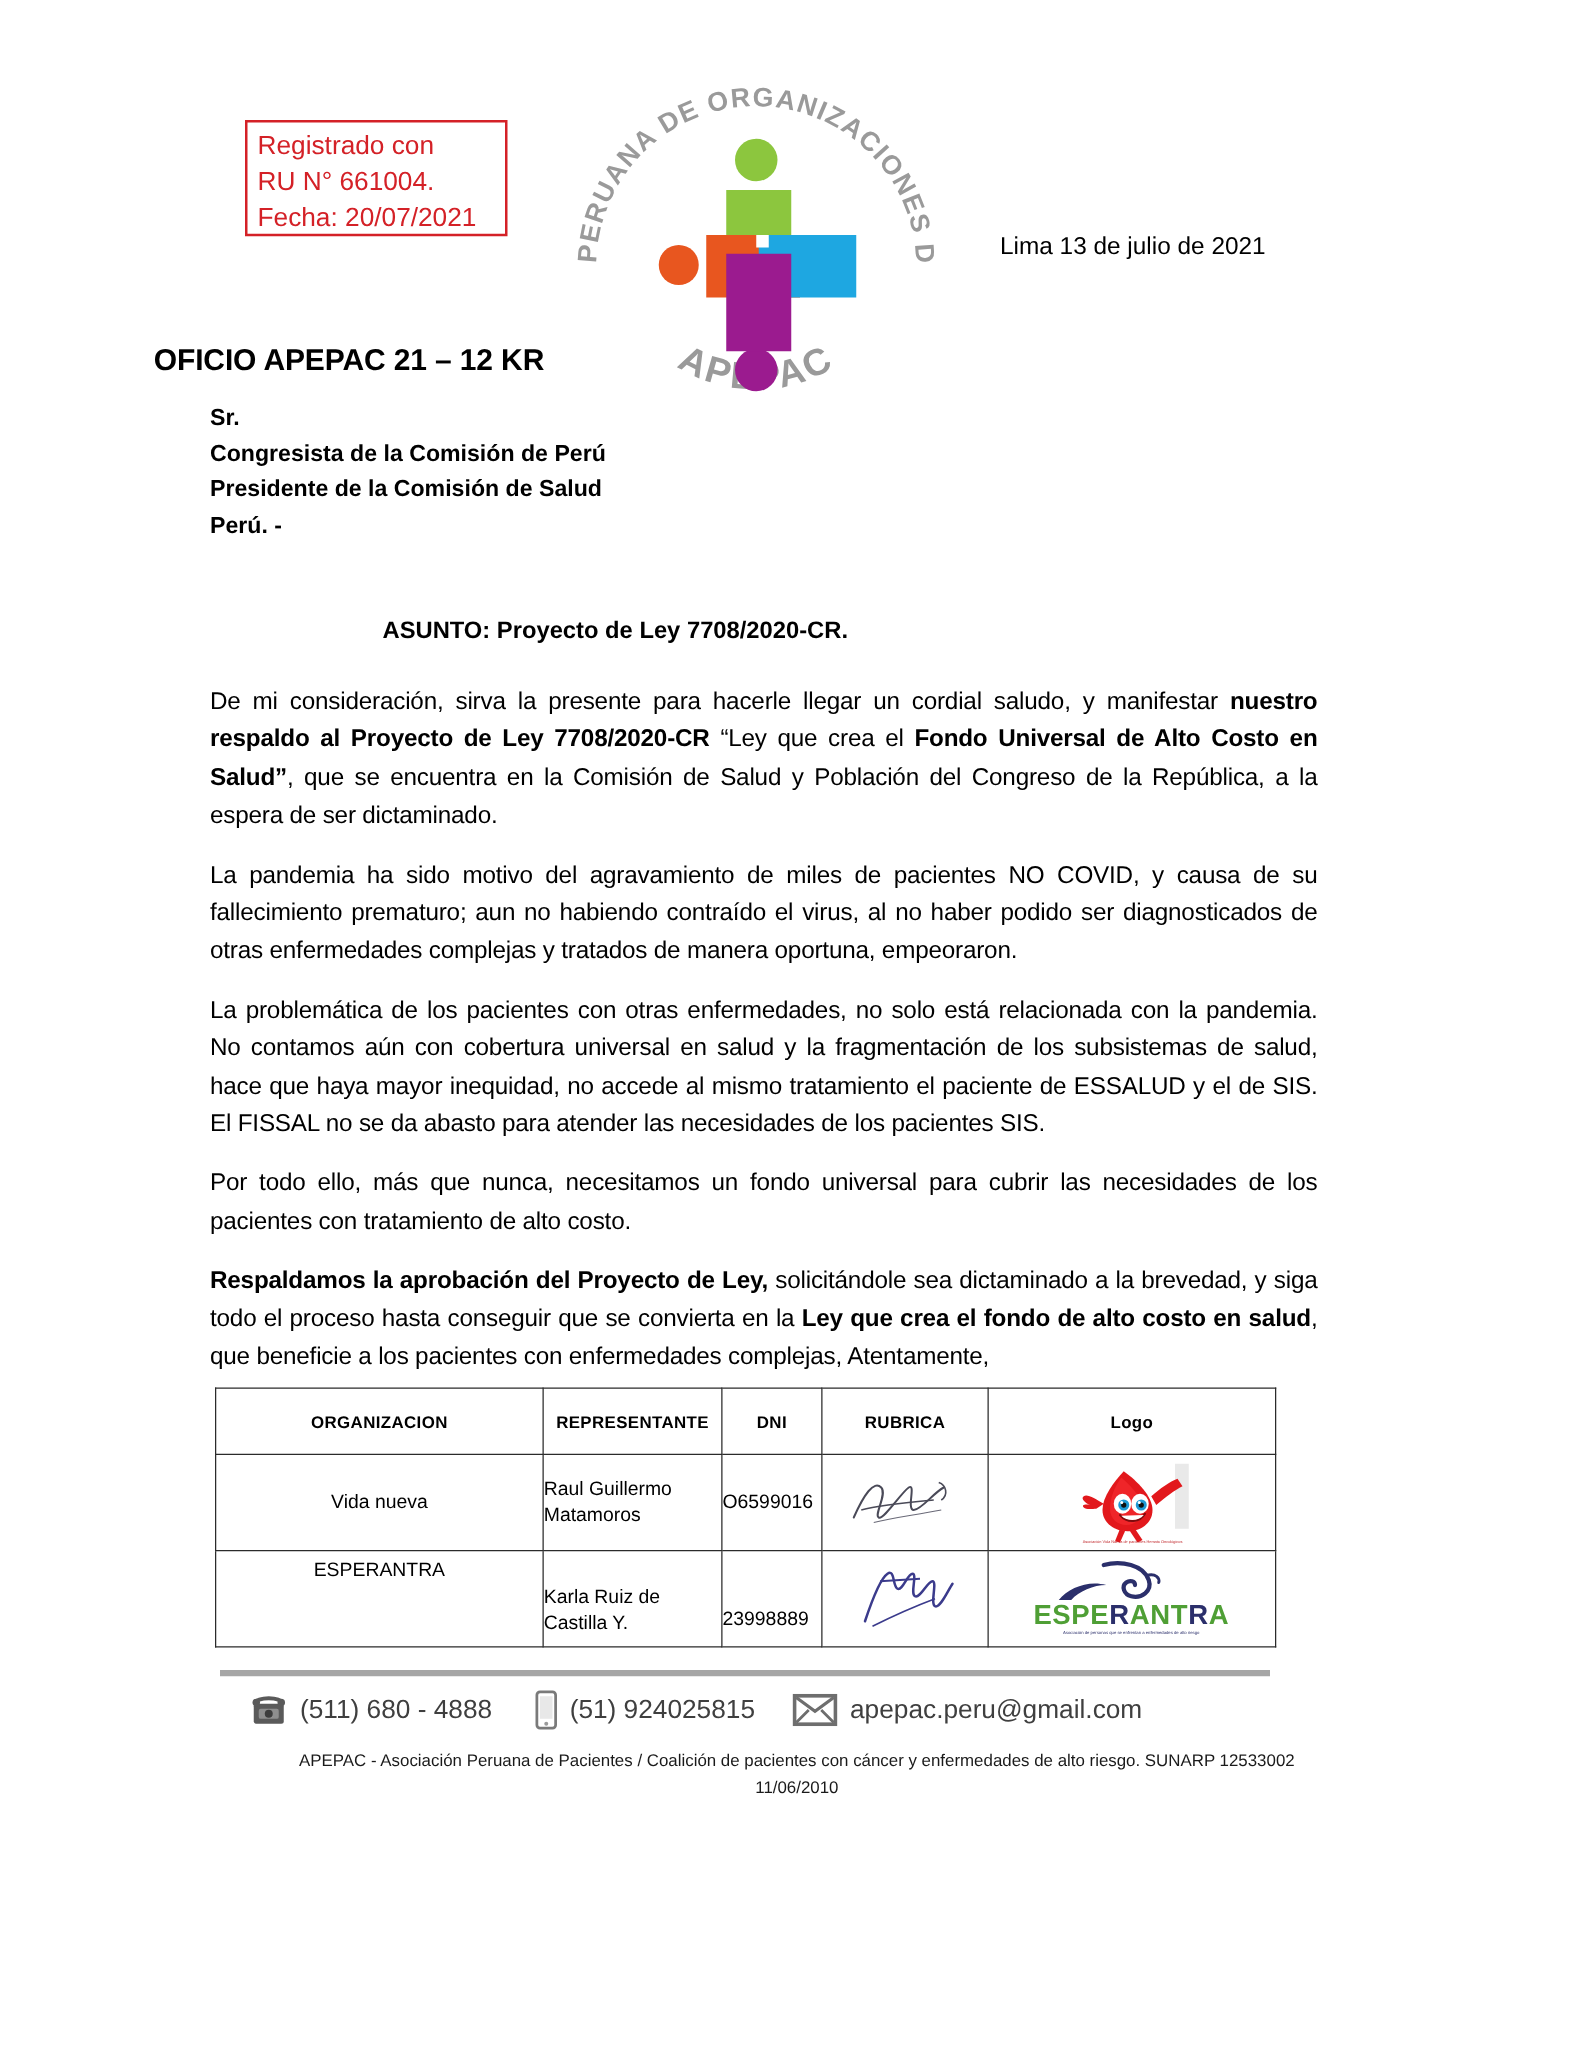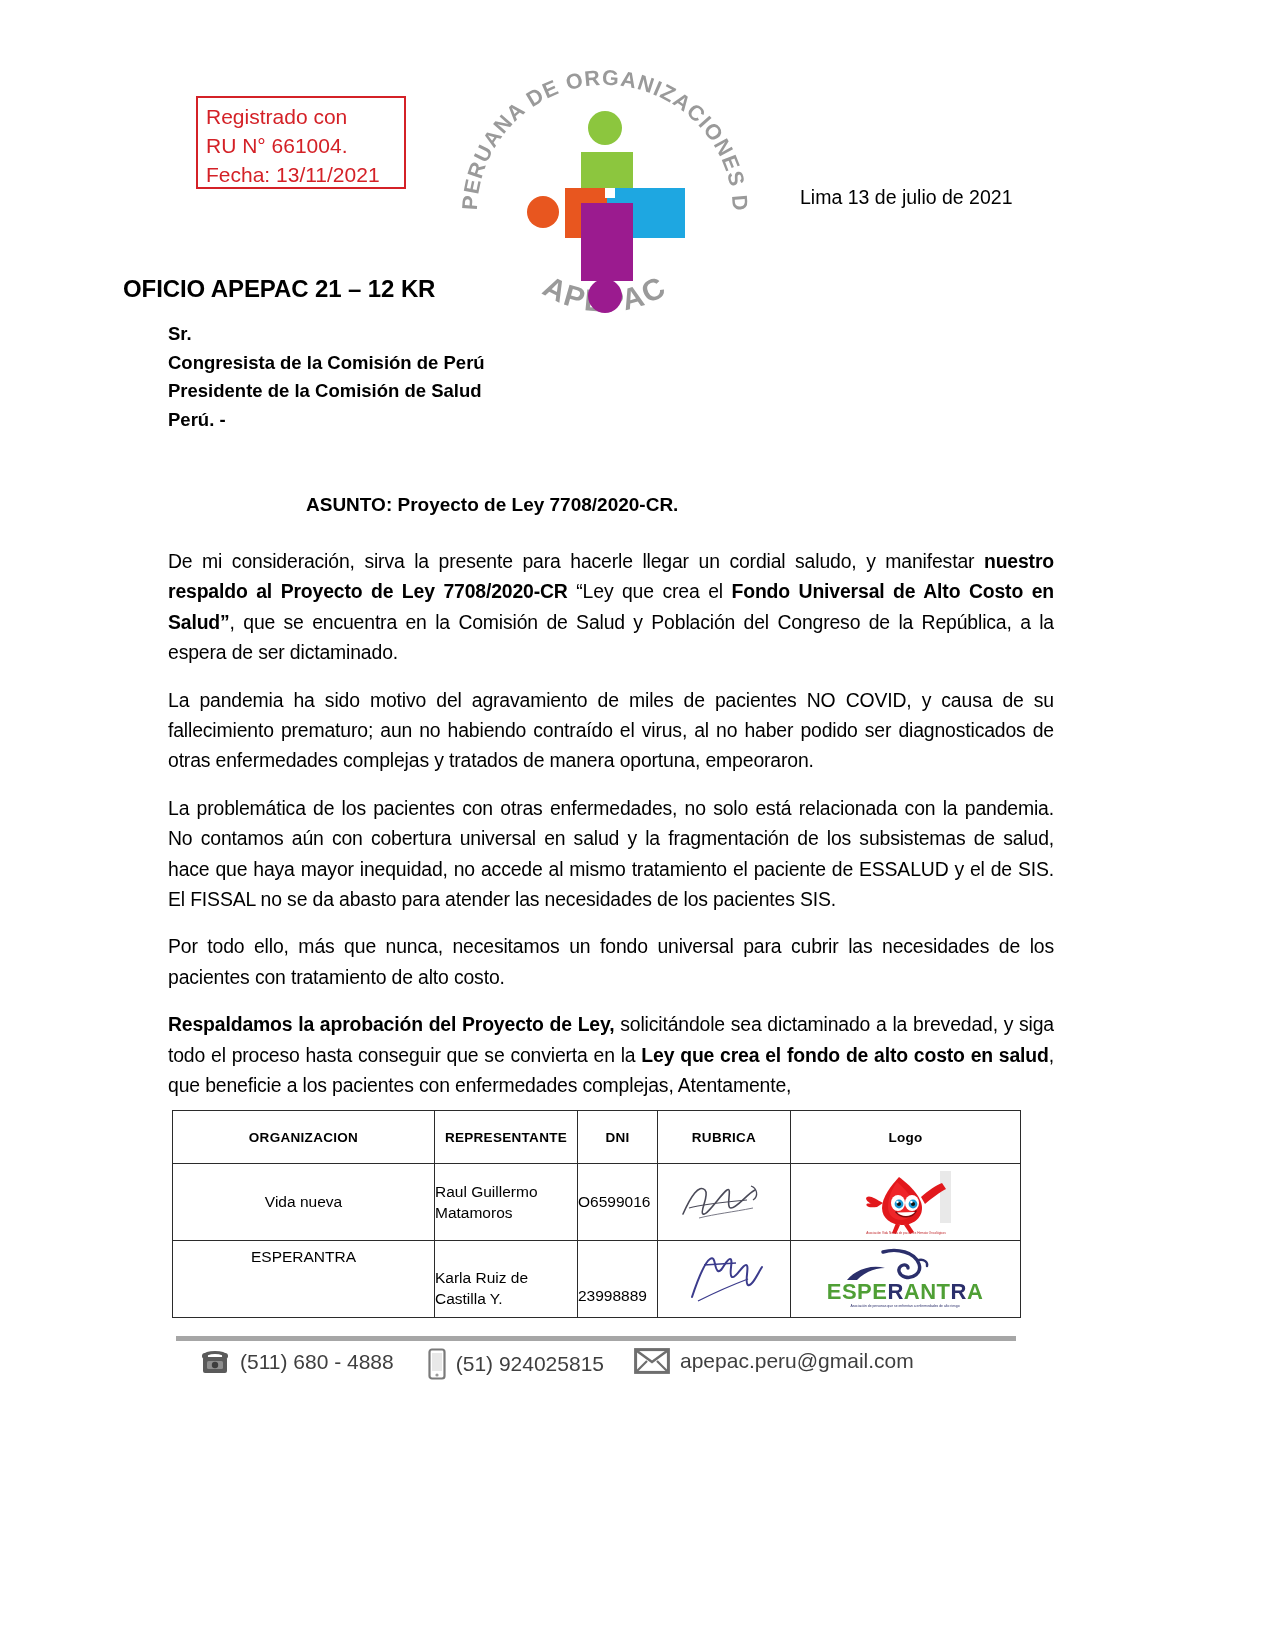--- a/index.html
+++ b/index.html
@@ -177,21 +177,21 @@
     height: 5px;
     background: #a6a6a6;
   }
   .footer-contacts {
     position: absolute;
     left: 200px;
     top: 1348px;
     width: 800px;
     height: 40px;
     display: flex;
-    align-items: flex-start;
+    align-items: center;
     gap: 0;
   }
   .contact {
     display: flex;
     align-items: center;
     gap: 10px;
   }
   .contact-text {
     font-size: 21px;
     font-family: "Liberation Sans Narrow", "Liberation Sans", sans-serif;
@@ -215,21 +215,21 @@
   .footer-note div { white-space: nowrap; }
 </style>
 </head>
 <body>
 
 <div class="page">
 
   <div class="stamp">
     <div class="stamp-line">Registrado con</div>
     <div class="stamp-line">RU N° 661004.</div>
-    <div class="stamp-line">Fecha: 13/11/2021</div>
+    <div class="stamp-line">Fecha: 20/07/2021</div>
   </div>
 
   <div class="logo-wrap">
     <svg class="logo-svg" viewBox="0 0 300 320">
       <defs>
         <path id="arcTop" d="M 22,185 A 128,128 0 0 1 278,185" fill="none"></path>
         <path id="arcBot" d="M 35,192 A 118,118 0 0 0 265,192" fill="none"></path>
       </defs>
 
       <text font-family="Liberation Sans, sans-serif" font-size="21.5" font-weight="bold" fill="#9A9A9A" letter-spacing="1.2">
@@ -398,14 +398,18 @@
     <div class="contact">
       <svg width="36" height="26" viewBox="0 0 36 26">
         <rect x="1.6" y="1.6" width="32.8" height="22.8" fill="#ffffff" stroke="#6e6e6e" stroke-width="3"></rect>
         <path d="M3,3 L18,14 L33,3" fill="none" stroke="#6e6e6e" stroke-width="2.6"></path>
         <path d="M3,23 L13,13 M33,23 L23,13" fill="none" stroke="#6e6e6e" stroke-width="2.2"></path>
       </svg>
       <span class="contact-text">apepac.peru@gmail.com</span>
     </div>
   </div>
 
+  <div class="footer-note">
+    <div>APEPAC - Asociación Peruana de Pacientes / Coalición de pacientes con cáncer y enfermedades de alto riesgo. SUNARP 12533002</div>
+    <div>11/06/2010</div>
+  </div>
 
 </div>
 
 </body></html>

